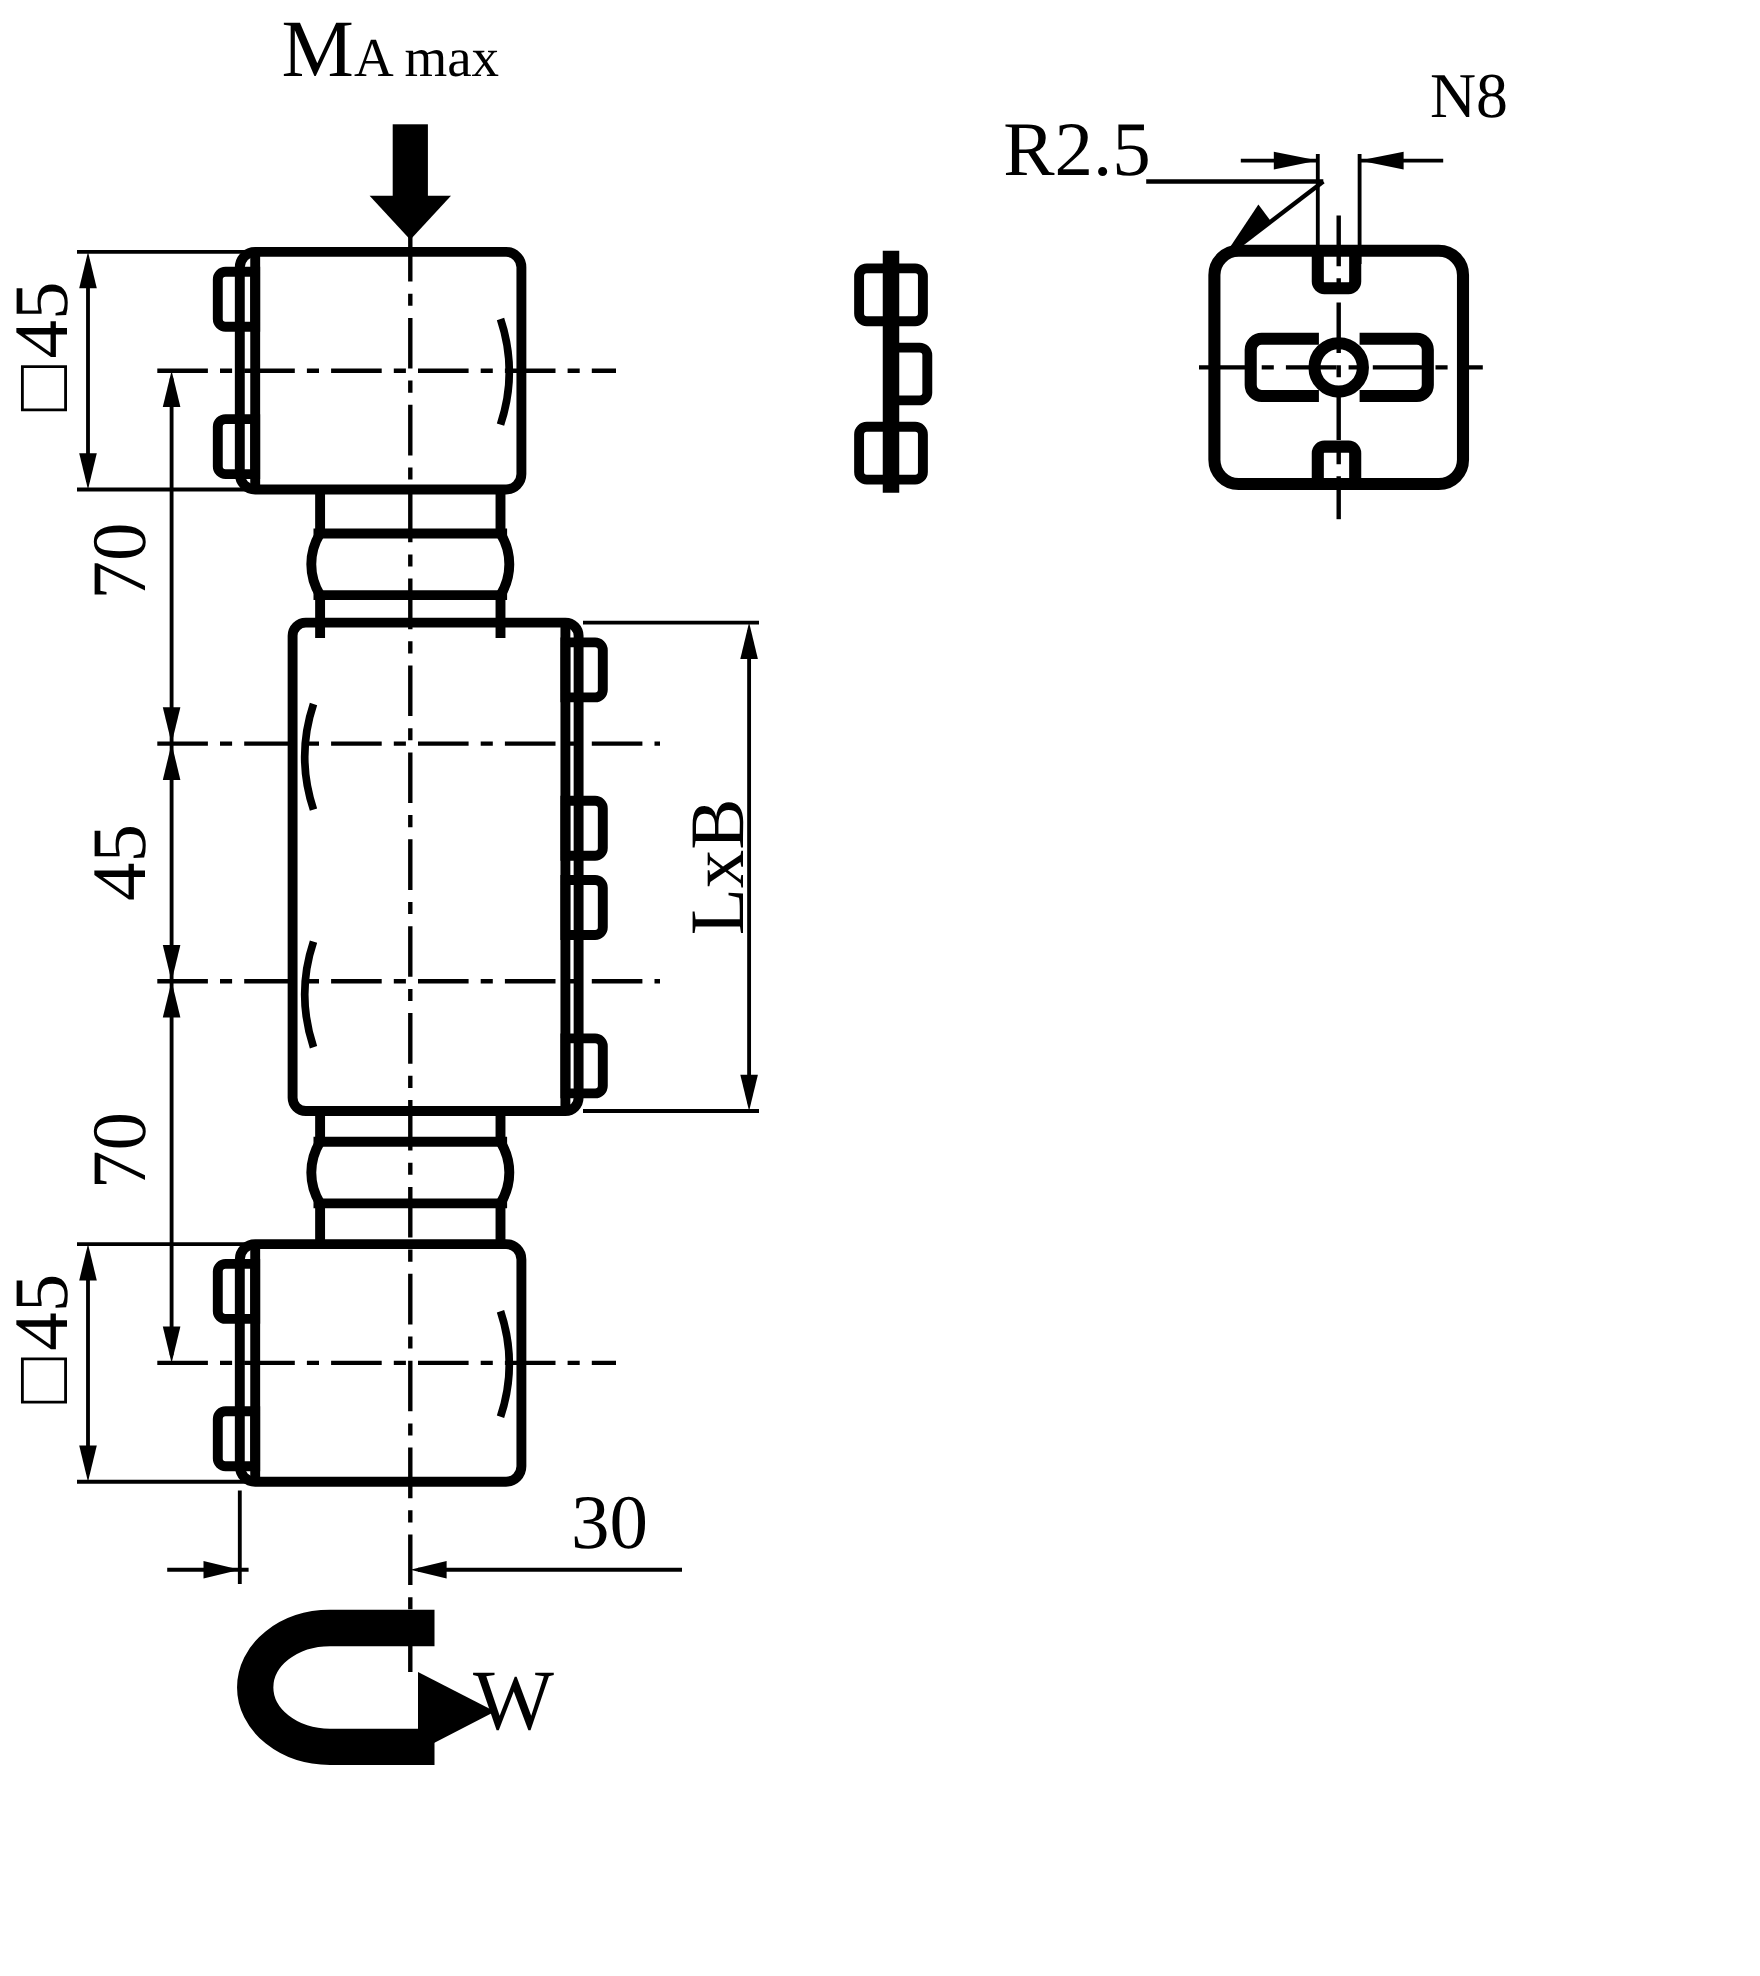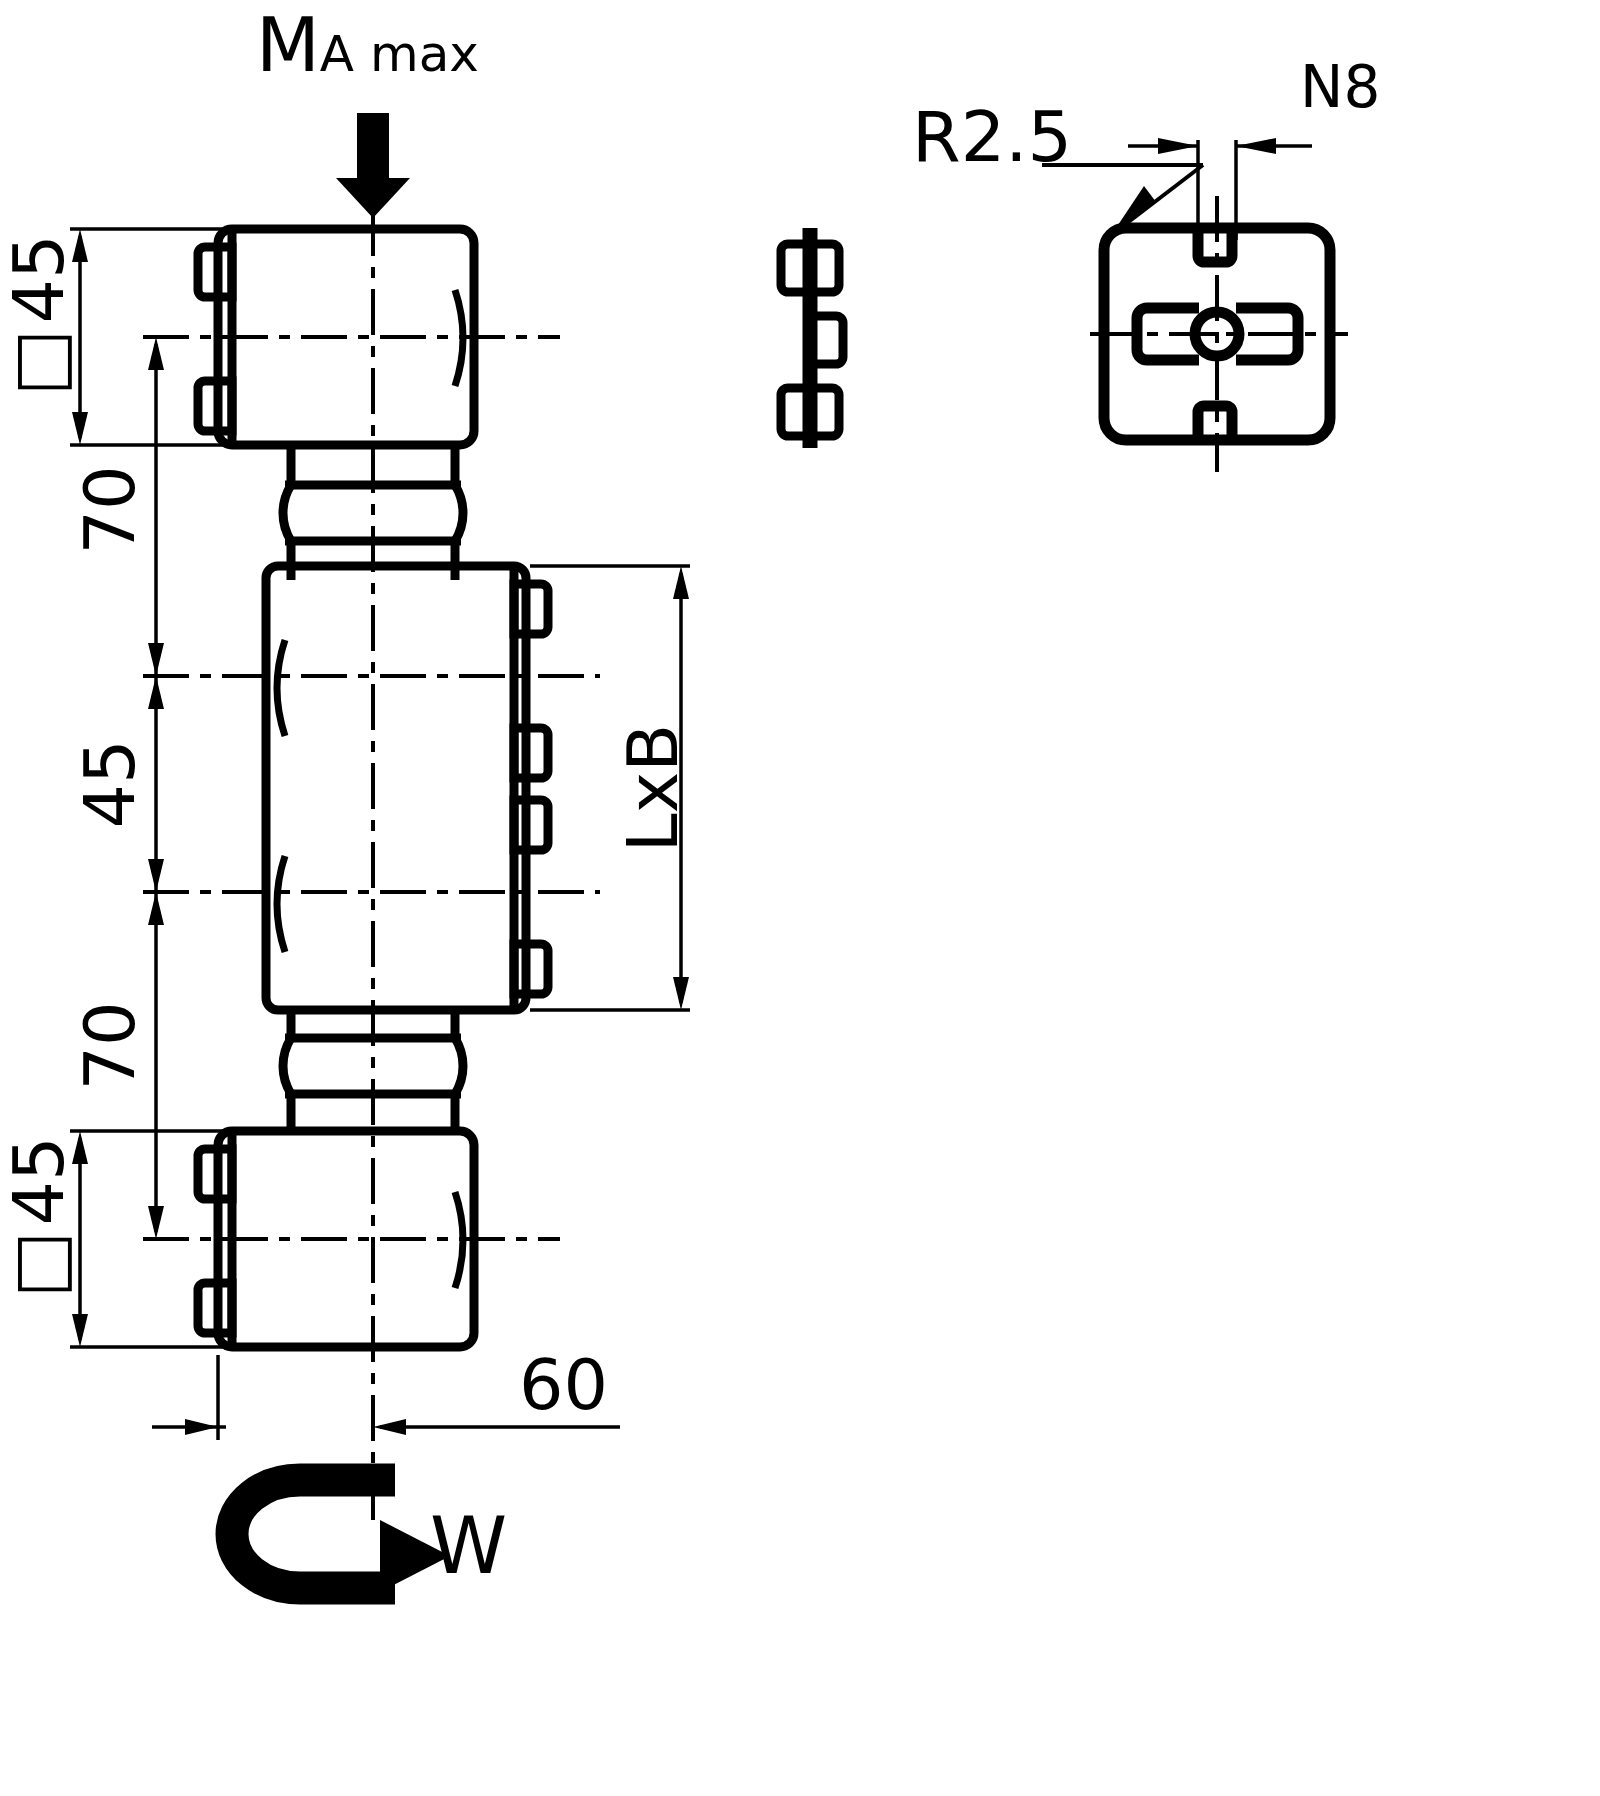--- a/index.html
+++ b/index.html
@@ -1,19 +1,19 @@
 <!DOCTYPE html>
 <html><head>
 <meta charset="utf-8">
 <style>
   html,body{margin:0;padding:0;background:#ffffff;}
   body{width:1600px;height:1796px;position:relative;
        font-family:"DejaVu Sans","Liberation Sans",sans-serif;
        color:#000;overflow:hidden;}
-  #stage{position:absolute;left:0;top:0;width:1600px;height:1796px;}
+  #stage{position:absolute;left:0;top:0;width:1600px;height:1796px;font-family:Liberation Serif, serif;}
   svg{display:block;}
   .lbl{position:absolute;white-space:nowrap;line-height:1;color:#000;}
   .sub{font-size:0.66em;}
 </style>
 </head>
 <body>
 
 <div id="stage">
 
 <svg width="1600" height="1796" viewBox="0 0 1600 1796">
@@ -219,21 +219,21 @@
       <span>45</span>
 </div>
 
 <div class="lbl" style="left:563px;top:728px;width:180px;height:120px;
      transform:rotate(-90deg);transform-origin:90px 60px;font-size:70px;
      display:flex;align-items:center;justify-content:center;">
   <span>LxB</span>
 </div>
 
 <div class="lbl" style="left:519px;top:1350px;font-size:70px;">
-  <span>60</span>
+  <span>30</span>
 </div>
 
 <div class="lbl" style="left:430px;top:1507px;font-size:78px;">
   <span>W</span>
 </div>
 
 <div class="lbl" style="left:912px;top:58px;font-size:70px;margin-top:44px;">
   <span>R2.5</span>
 </div>
 

